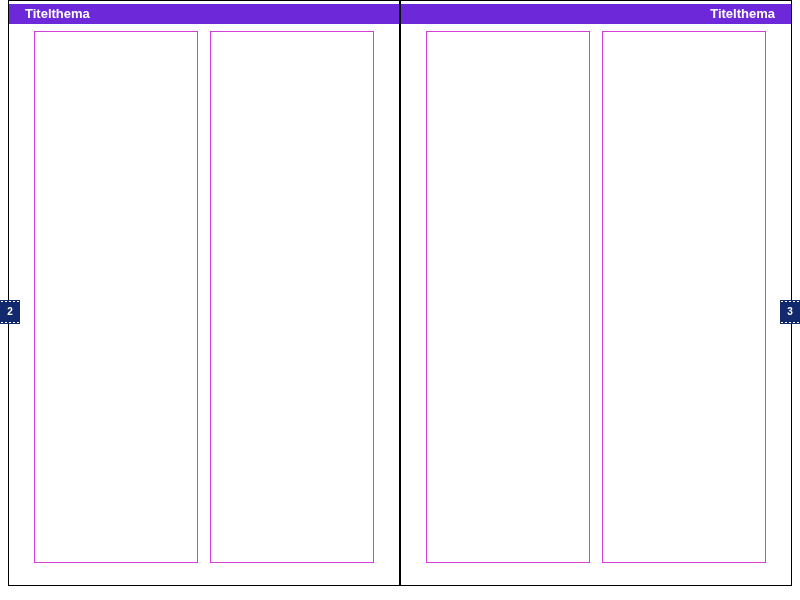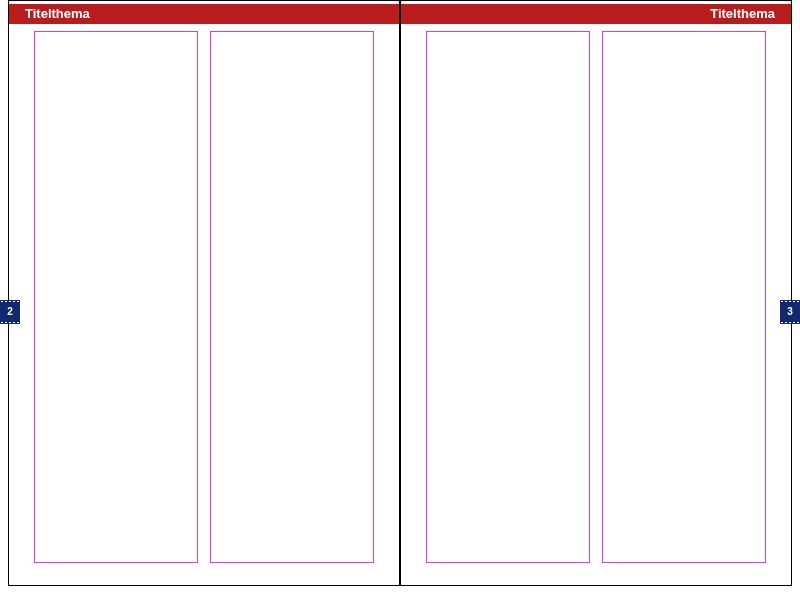--- a/index.html
+++ b/index.html
@@ -29,21 +29,21 @@
     background: #fff;
   }
   .page.left { border-right: 1px solid #000; }
   .page.right { border-left: 1px solid #000; }
   .header-bar {
     position: absolute;
     left: 0;
     right: 0;
     top: 3px;
     height: 20px;
-    background: #b91c1c;
+    background: #6d28d9;
     color: #fff;
     font-weight: bold;
     font-size: 13px;
     line-height: 20px;
     box-sizing: border-box;
   }
   .page.left .header-bar { padding-left: 16px; text-align: left; }
   .page.right .header-bar { padding-right: 16px; text-align: right; }
   .columns {
     position: absolute;

